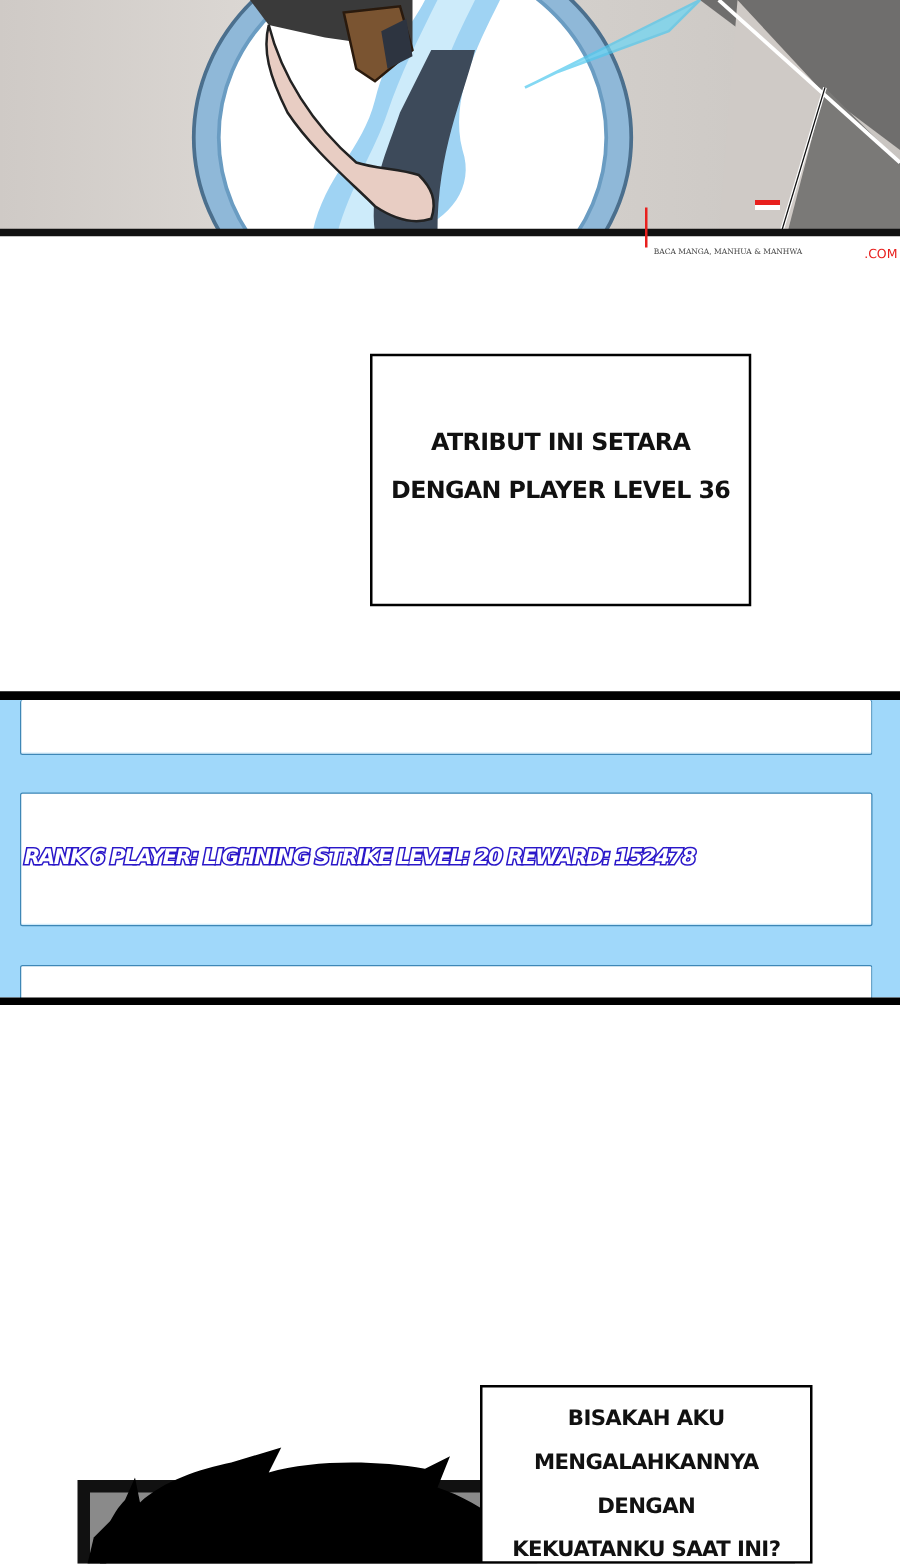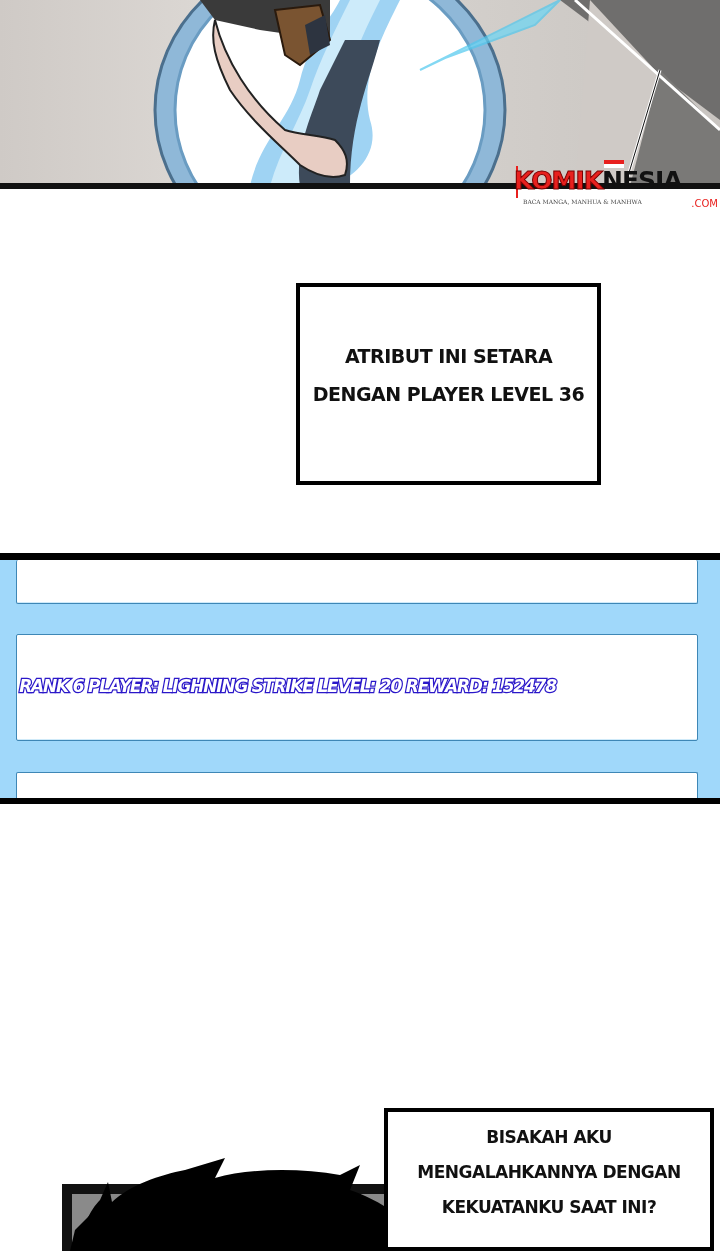--- a/index.html
+++ b/index.html
@@ -10,23 +10,23 @@
     #top-border { left:0; top:183px; width:720px; height:6px; background:#111; }
     #logo { left:514px; top:164px; width:206px; height:50px; }
     .logo-main { position:absolute; left:0; top:4px; font-family:"DejaVu Sans", sans-serif; font-weight:bold; font-size:25px; letter-spacing:-1px; line-height:26px; }
     .logo-red { color:#e8201e; -webkit-text-stroke:1px #7a0000; }
     .logo-black { color:#111; }
     .logo-sub { position:absolute; left:9px; top:34px; font-family:"DejaVu Serif", serif; font-size:6px; color:#444; }
     .logo-com { position:absolute; right:2px; top:34px; font-weight:normal; font-size:10px; color:#e8201e; }
     .logo-flag { position:absolute; left:90px; top:-4px; width:20px; height:8px; }
     .logo-bar { position:absolute; left:2px; top:2px; width:2px; height:32px; background:#e8201e; }
     
-    .caption { background:#fff; border:4px solid #000000; box-sizing:border-box; text-align:center; font-family:"DejaVu Sans", sans-serif; font-weight:bold; color:#111; }
+    .caption { background:#fff; border:2px solid #000000; box-sizing:border-box; text-align:center; font-family:"DejaVu Sans", sans-serif; font-weight:bold; color:#111; }
     #caption1 { left:296px; top:283px; width:305px; height:202px; padding-top:50px; font-size:19px; line-height:38px; letter-spacing:-0.5px; }
-    #caption2 { left:384px; top:1108px; width:330px; height:143px; padding-top:8px; font-size:17px; line-height:35px; letter-spacing:-0.5px; }
+    #caption2 { left:384px; top:1108px; width:266px; height:143px; padding-top:8px; font-size:17px; line-height:35px; letter-spacing:-0.5px; }
     
     #sys-top-border { left:0; top:553px; width:720px; height:7px; background:#000; }
     #sys-panel { left:0; top:560px; width:720px; height:238px; background:#a0d8fa; }
     #sys-bottom-border { left:0; top:798px; width:720px; height:6px; background:#000; }
     .sys-bar { position:absolute; left:16px; width:682px; background:#fff; border:1px solid #3e87b6; border-radius:2px; box-sizing:border-box; box-shadow:inset 0 -1px 0 #cfeaf9; }
     #bar1 { top:560px; height:44px; border-top:none; }
     #bar2 { top:634px; height:107px; }
     #bar3 { top:772px; height:30px; border-bottom:none; }
     #sys-text { left:16px; top:676px; width:543px; text-align:center; font-family:"DejaVu Sans", sans-serif; font-weight:bold; font-style:italic; font-size:17px; letter-spacing:-1.2px; color:#fff; -webkit-text-stroke:2.5px #2a17c9; paint-order:stroke fill; white-space:nowrap; }
     
@@ -65,23 +65,20 @@
   </svg>
 </div>
 <div id="top-border" class="abs"></div>
 
 <div id="logo" class="abs">
   <div class="logo-bar"></div>
   <svg class="logo-flag" viewBox="0 0 20 8">
     <rect x="0" y="0" width="20" height="4" fill="#e8201e"></rect>
     <rect x="0" y="4" width="20" height="4" fill="#ffffff"></rect>
   </svg>
-  <div class="logo-main">
-    <span class="logo-red">KOMIK</span><span class="logo-black">NESIA</span>
-  </div>
   <div class="logo-sub">BACA MANGA, MANHUA &amp; MANHWA</div>
   <div class="logo-com">.COM</div>
 </div>
 
 <div id="caption1" class="abs caption">
   <div>ATRIBUT INI SETARA</div>
   <div>DENGAN PLAYER LEVEL 36</div>
 </div>
 
 <div id="sys-top-border" class="abs"></div>

